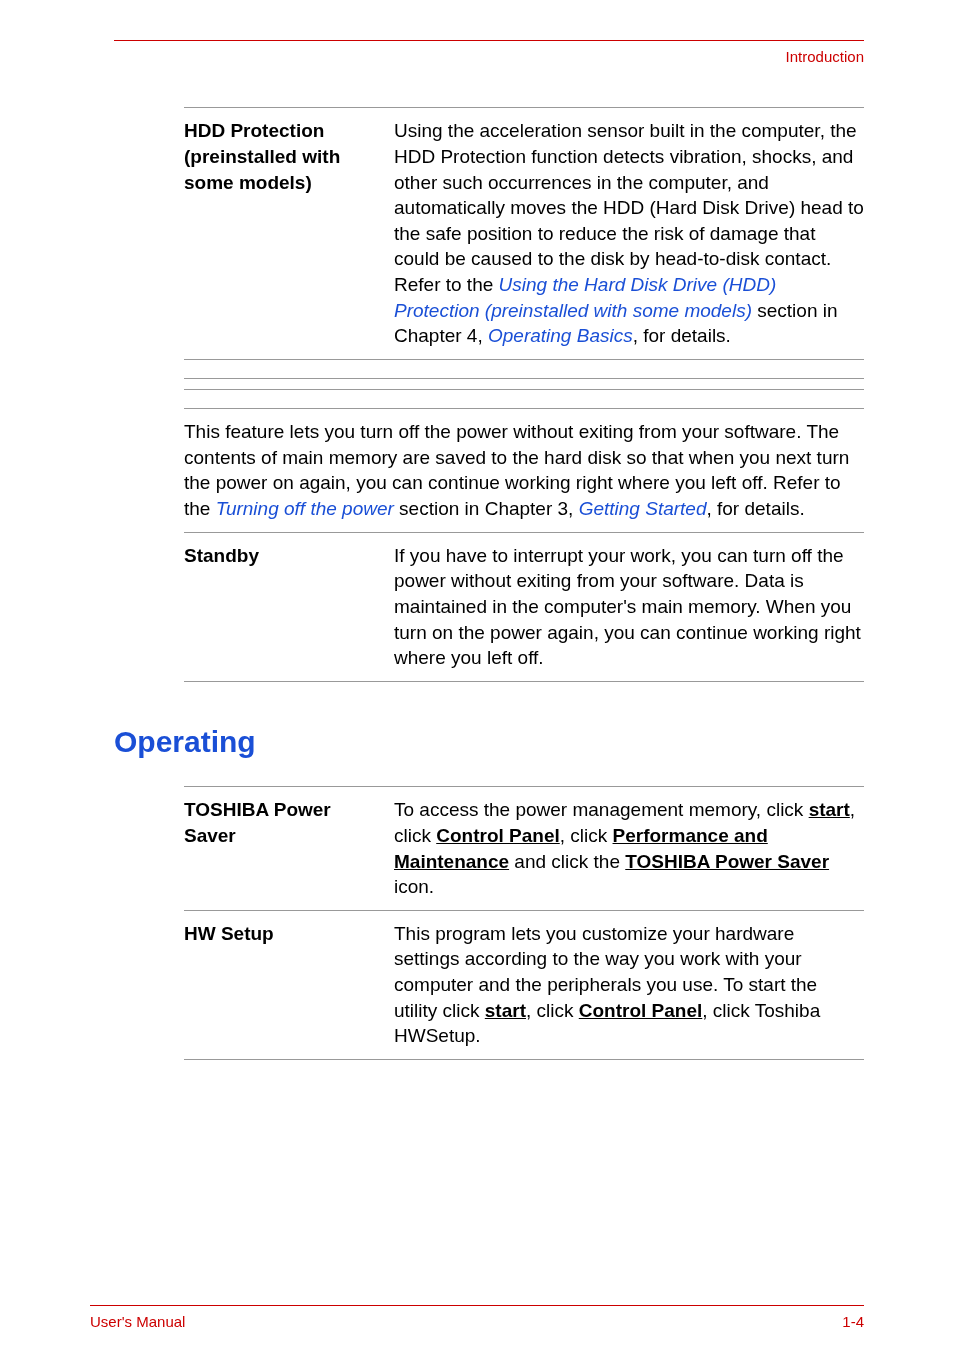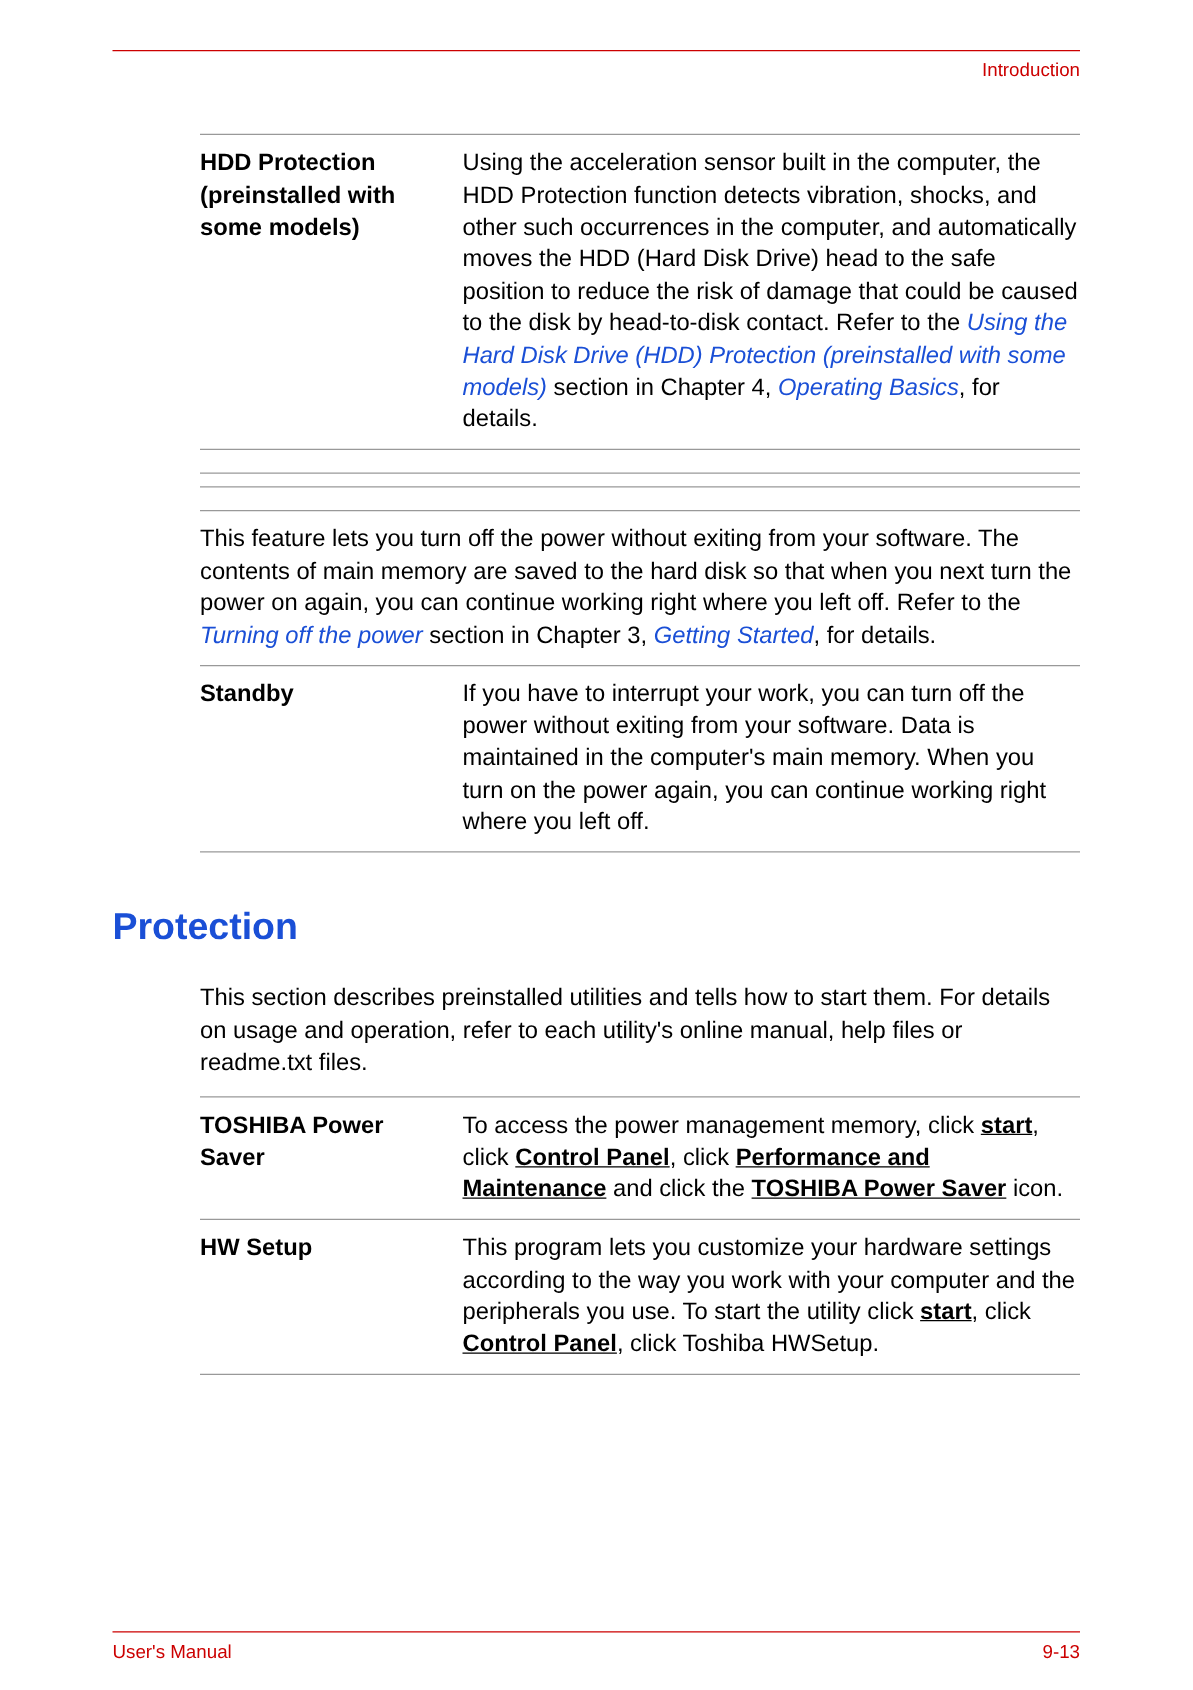--- a/index.html
+++ b/index.html
@@ -7,21 +7,21 @@
     width: 954px;
     height: 1352px;
     font-family: Arial, Helvetica, sans-serif;
     background: #fff;
     position: relative;
     font-size: 19px;
     color: #000;
     line-height: 1.35;
   }
   .page {
-    padding: 40px 90px 0 90px;
+    padding: 40px 90px 0 114px;
   }
   .top-rule {
     border-top: 1.5px solid #c00;
     margin-bottom: 6px;
   }
   .top-label {
     text-align: right;
     color: #c00;
     font-size: 15px;
     margin-bottom: 40px;
@@ -121,24 +121,23 @@
     <div class="rule"></div>
     <div class="row">
       <div class="col-l">Standby</div>
       <div class="col-r">
         <span>If you have to interrupt your work, you can turn off the power without exiting from your software. Data is maintained in the computer's main memory. When you turn on the power again, you can continue working right where you left off.</span>
       </div>
     </div>
     <div class="rule"></div>
   </div>
 
-  <h2 class="section">Protection</h2>
+  <h2 class="section">Operating</h2>
 
   <div class="content-indent">
-    <p class="body-para">This section describes preinstalled utilities and tells how to start them. For details on usage and operation, refer to each utility's online manual, help files or readme.txt files.</p>
 
     <div class="rule"></div>
     <div class="row">
       <div class="col-l">TOSHIBA Power Saver</div>
       <div class="col-r">
         <span>To access the power management memory, click </span><span class="bold">start</span><span>, click </span><span class="bold">Control Panel</span><span>, click </span><span class="bold">Performance and Maintenance</span><span> and click the </span><span class="bold">TOSHIBA Power Saver</span><span> icon.</span>
       </div>
     </div>
     <div class="rule"></div>
     <div class="row">
@@ -146,14 +145,14 @@
       <div class="col-r">
         <span>This program lets you customize your hardware settings according to the way you work with your computer and the peripherals you use. To start the utility click </span><span class="bold">start</span><span>, click </span><span class="bold">Control Panel</span><span>, click Toshiba HWSetup.</span>
       </div>
     </div>
     <div class="rule"></div>
   </div>
 </div>
 
 <div class="footer">
   <span>User's Manual</span>
-  <span>9-13</span>
+  <span>1-4</span>
 </div>
 
 </body></html>

